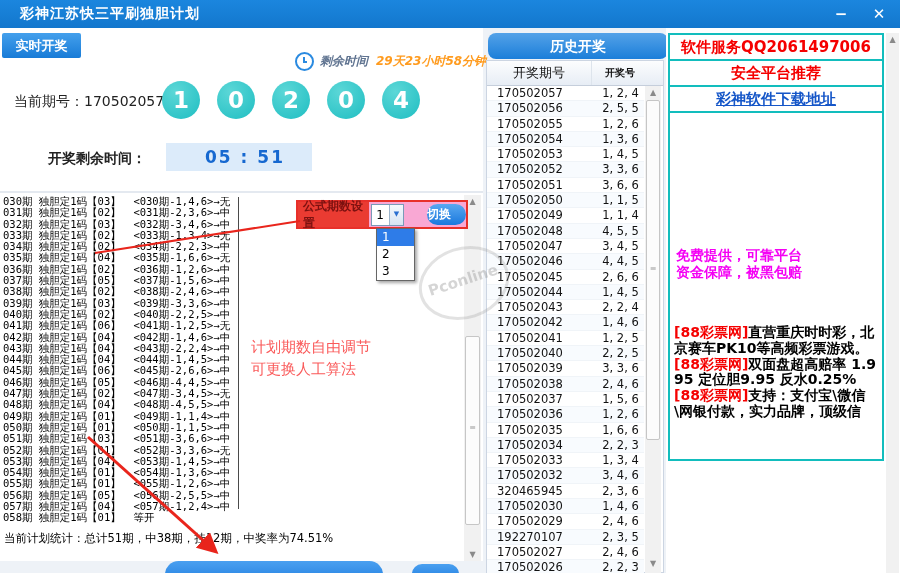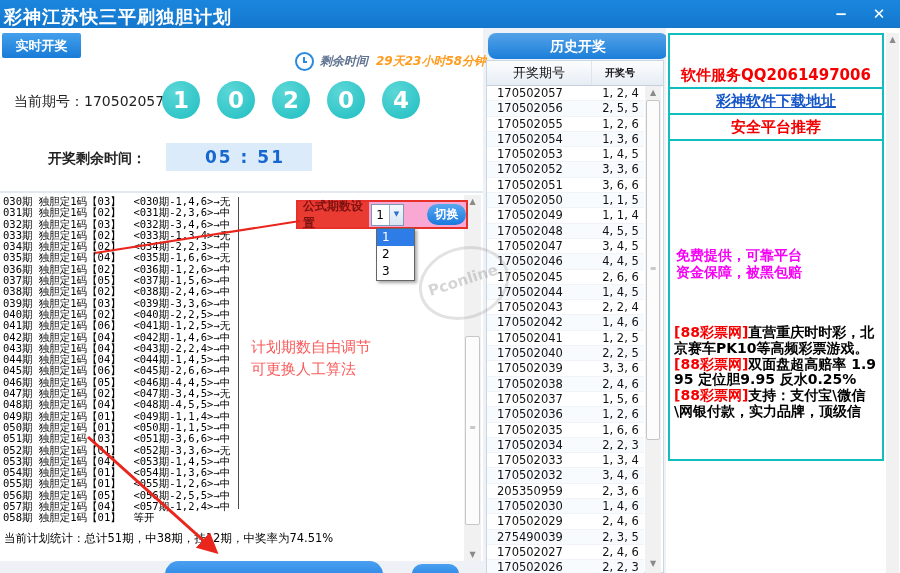--- a/index.html
+++ b/index.html
@@ -1,21 +1,21 @@
 <!DOCTYPE html>
 <html><head>
 <meta charset="utf-8">
 <style>
   html,body{margin:0;padding:0;background:#cfd6de;}
   #app{position:relative;width:900px;height:573px;overflow:hidden;background:#eef2f7;
        font-family:"DejaVu Sans","Liberation Sans",sans-serif;}
   
   #titlebar{position:absolute;left:0;top:0;width:900px;height:28px;
     background:linear-gradient(#1b86de,#1377cd);color:#fff;}
-  #titlebar .title{position:absolute;left:4px;top:5px;font-size:18px;font-weight:bold;letter-spacing:1px;}
+  #titlebar .title{position:absolute;left:20px;top:5px;font-size:14px;font-weight:bold;letter-spacing:1px;}
   .winbtn{position:absolute;top:0;width:30px;height:28px;color:#fff;font-size:15px;font-weight:bold;
     text-align:center;line-height:28px;cursor:pointer;}
   #min-btn{right:44px;} #close-btn{right:6px;}
   
   #left-col{position:absolute;left:0;top:28px;width:483px;height:533px;background:#fff;}
   #left-divider{position:absolute;left:0;top:191px;width:483px;height:2px;background:#e4e9f0;}
   #live-tab{position:absolute;left:2px;top:33px;width:79px;height:25px;border-radius:2px;
     background:linear-gradient(#44a0ec,#187bd7);color:#fff;font-size:13px;font-weight:bold;
     text-align:center;line-height:25px;cursor:pointer;}
   #remain-wrap{position:absolute;left:295px;top:53px;height:16px;display:flex;align-items:center;}
@@ -53,21 +53,21 @@
     border:2px solid #e8302a;box-sizing:border-box;display:flex;align-items:center;}
   #formula-label{background:#ea3b32;color:#7c1110;font-size:12px;font-weight:bold;
     height:100%;display:flex;align-items:center;padding:0 5px;}
   #formula-select{width:36px;height:20px;border:1px solid #7a9ab8;margin-left:2px;background:#fff;
     font-size:12px;display:flex;align-items:center;position:relative;cursor:pointer;}
   #formula-select .val{padding-left:4px;flex:1;}
   #formula-select .caret{width:13px;height:100%;background:linear-gradient(#f4f8fc,#d7e4f2);
     border-left:1px solid #9db5cc;color:#2a6fd0;font-size:7px;text-align:center;line-height:19px;}
   #switch-btn{margin-left:23px;width:46px;height:21px;border-radius:11px;
     background:linear-gradient(#59a8f0,#1a78dd);color:#fff;font-size:12px;font-weight:bold;
-    text-align:center;line-height:21px;cursor:pointer;}
+    text-align:left;line-height:21px;cursor:pointer;}
   #dropdown-popup{position:absolute;left:376px;top:228px;width:37px;background:#fff;
     border:1px solid #666;box-shadow:2px 2px 3px rgba(0,0,0,.35);z-index:5;}
   #dropdown-popup .dd-option{height:17px;line-height:17px;font-size:12px;padding-left:5px;cursor:pointer;color:#000;}
   #dropdown-popup .dd-option.sel{background:#2e7ce8;color:#fff;}
   
   #annotation-note{position:absolute;left:251px;top:336px;color:#fa5a5a;font-size:15px;line-height:22px;}
   #annotation-svg{position:absolute;left:0;top:0;width:900px;height:573px;pointer-events:none;z-index:6;}
   
   #bottom-big-btn{position:absolute;left:165px;top:561px;width:218px;height:27px;border-radius:14px;
     background:linear-gradient(#4aa0f0,#1a78dd);cursor:pointer;z-index:2;}
@@ -88,21 +88,21 @@
   .history-row{height:14.3px;display:flex;border-bottom:1px solid #f0f4f8;font-size:11.5px;color:#111;}
   .history-row:nth-child(even){background:#f8fbfe;}
   .history-row .c0{width:100px;padding-left:10px;line-height:14px;}
   .history-row .c1{width:47px;text-align:center;line-height:14px;}
   #history-scroll{left:158px;top:25px;width:16px;height:487px;}
   
   #promo-panel{position:absolute;left:666px;top:28px;width:234px;height:545px;background:#fff;}
   #promo-box{position:absolute;left:2px;top:5px;width:216px;height:428px;border:2px solid #12bdbd;box-sizing:border-box;}
   .promo-row{height:24px;border-bottom:2px solid #12bdbd;text-align:center;line-height:24px;
     font-size:15px;font-weight:bold;}
-  #promo-service{color:#f50000;margin-top:28px;}
+  #promo-service{color:#f50000;}
   #promo-safe{color:#f50000;}
   #promo-download{color:#1556c8;text-decoration:underline;cursor:pointer;}
   #promo-magenta{position:absolute;left:6px;top:212px;color:#f500f5;font-size:14px;font-weight:bold;line-height:17px;}
   #promo-ads{position:absolute;left:4px;top:290px;width:204px;font-size:14px;font-weight:bold;
     color:#000;line-height:15.8px;word-break:break-all;}
   #promo-ads .tag{color:#f50000;}
   #promo-scroll{left:886px;top:33px;width:13px;height:540px;}
   
   #watermark{position:absolute;left:418px;top:247px;width:86px;height:66px;border:3px solid rgba(160,160,160,.30);
     border-radius:50%;transform:rotate(-18deg);color:rgba(150,150,150,.40);font-size:15px;font-weight:bold;
@@ -324,33 +324,33 @@
           </div>
           <div class="history-row">
             <span class="c0">170502033</span>
             <span class="c1">1, 3, 4</span>
           </div>
           <div class="history-row">
             <span class="c0">170502032</span>
             <span class="c1">3, 4, 6</span>
           </div>
           <div class="history-row">
-            <span class="c0">205350959</span>
+            <span class="c0">320465945</span>
             <span class="c1">2, 3, 6</span>
           </div>
           <div class="history-row">
             <span class="c0">170502030</span>
             <span class="c1">1, 4, 6</span>
           </div>
           <div class="history-row">
             <span class="c0">170502029</span>
             <span class="c1">2, 4, 6</span>
           </div>
           <div class="history-row">
-            <span class="c0">275490039</span>
+            <span class="c0">192270107</span>
             <span class="c1">2, 3, 5</span>
           </div>
           <div class="history-row">
             <span class="c0">170502027</span>
             <span class="c1">2, 4, 6</span>
           </div>
           <div class="history-row">
             <span class="c0">170502026</span>
             <span class="c1">2, 2, 3</span>
           </div>
@@ -361,22 +361,22 @@
           <div class="sb-grip" style="top:163px;">≡</div>
         </div>
         <div class="sb-arrow" style="top:471px;">▼</div>
       </div>
     </div>
   </div>
 
   <div id="promo-panel">
     <div id="promo-box">
       <div id="promo-service" class="promo-row">软件服务QQ2061497006</div>
+      <div id="promo-safe" class="promo-row">安全平台推荐</div>
       <div id="promo-download" class="promo-row">彩神软件下载地址</div>
-      <div id="promo-safe" class="promo-row">安全平台推荐</div>
       <div id="promo-magenta">
         <div>免费提供，可靠平台</div>
         <div>资金保障，被黑包赔</div>
       </div>
       <div id="promo-ads">
           <div class="ad-line"><span class="tag">[88彩票网]</span><span class="txt">直营重庆时时彩，北京赛车PK10等高频彩票游戏。</span></div>
           <div class="ad-line"><span class="tag">[88彩票网]</span><span class="txt">双面盘超高赔率 1.995 定位胆9.95 反水0.25%</span></div>
           <div class="ad-line"><span class="tag">[88彩票网]</span><span class="txt">支持：支付宝\微信\网银付款，实力品牌，顶级信</span></div>
         </div>
     </div>

